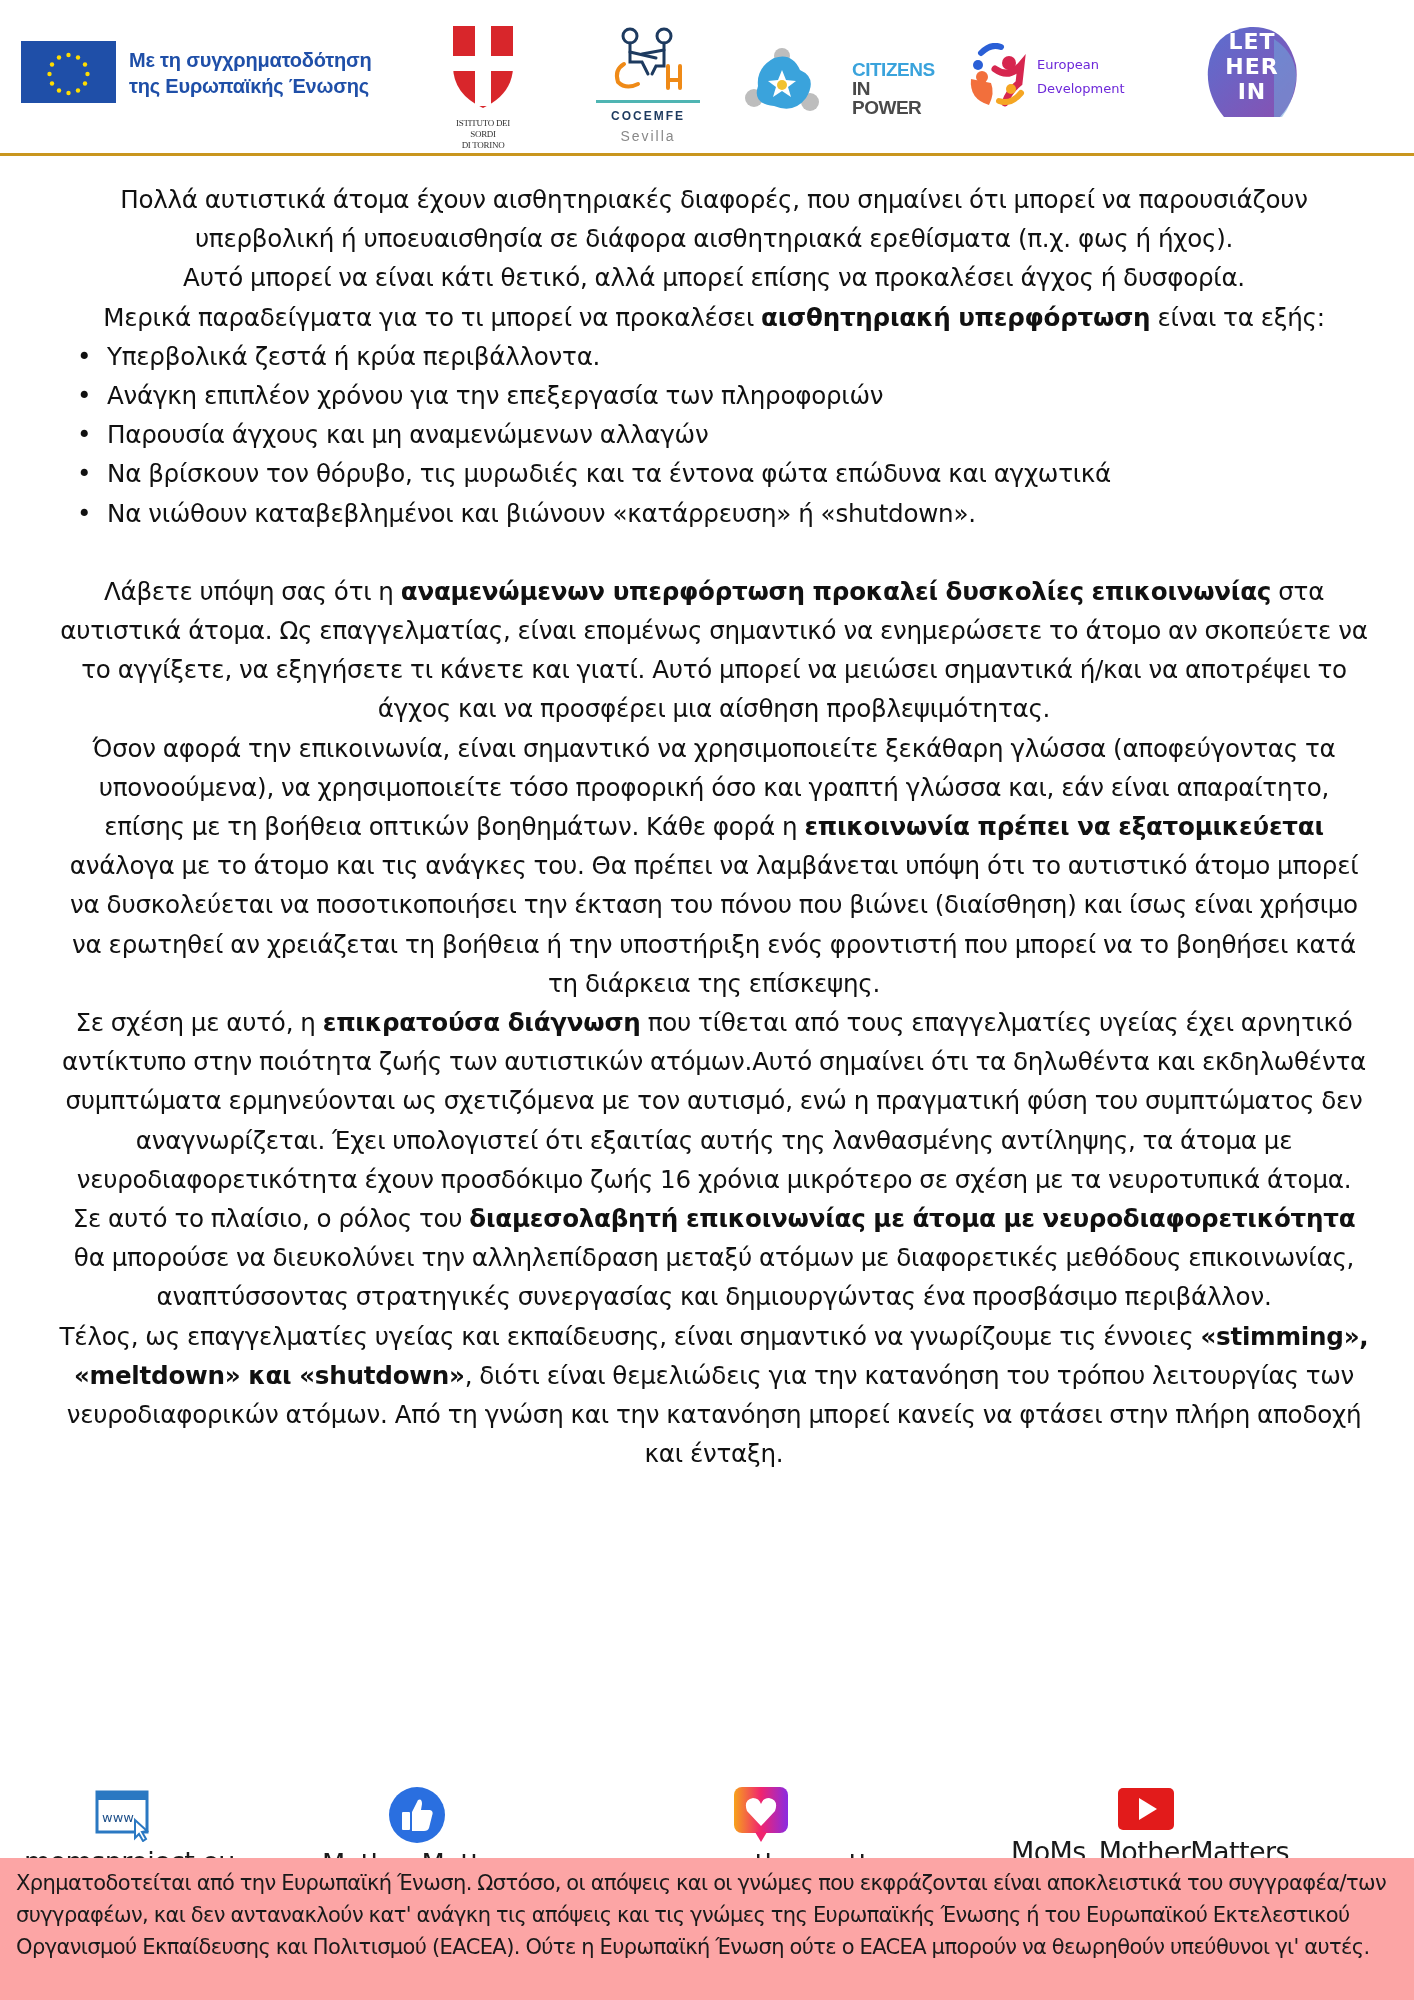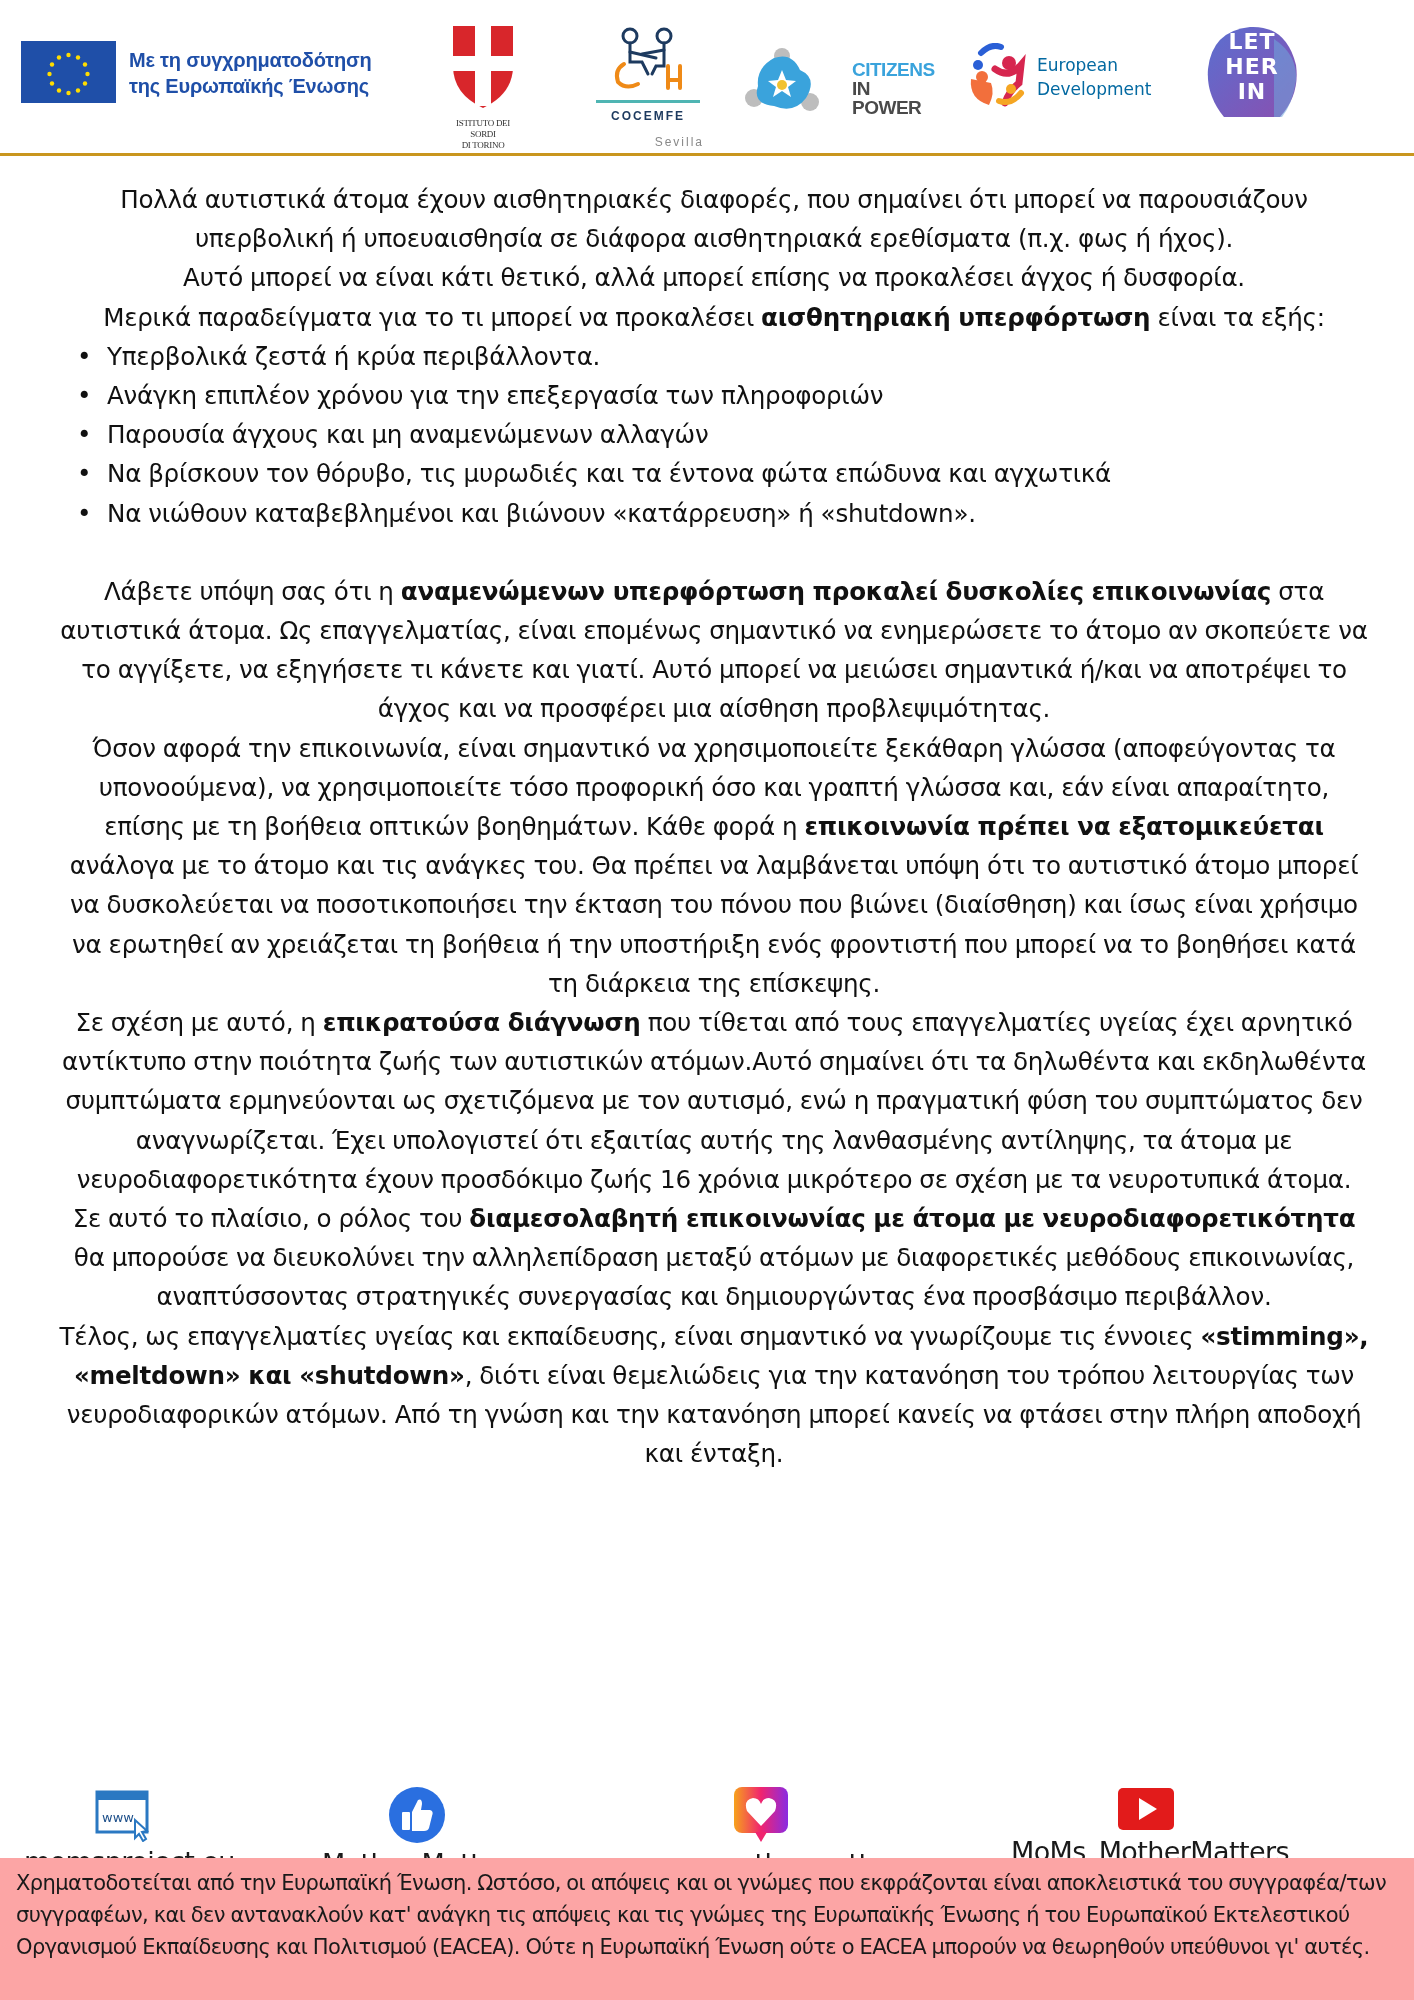--- a/index.html
+++ b/index.html
@@ -14,29 +14,29 @@
   .eu-flag { left: 21px; top: 41px; width: 95px; height: 62px; background: #1f4fa8; }
   .eu-flag svg { display: block; }
   .eu-text { left: 129px; top: 47px; font-family: "Liberation Sans", sans-serif; font-size: 20px;
     line-height: 26px; color: #1f4fa8; font-weight: bold; letter-spacing: -0.2px; }
   .torino { left: 447px; top: 24px; width: 72px; text-align: center; }
   .torino-caption { font-family: "Liberation Serif", serif; font-size: 9px; line-height: 11px; color: #333;
     margin-top: 4px; letter-spacing: -0.3px; }
   .cocemfe { left: 592px; top: 26px; width: 112px; text-align: center; }
   .cocemfe-line { height: 3px; background: #4fb5b3; margin: 2px 4px 6px; }
   .cocemfe-name { font-family: "Liberation Sans", sans-serif; font-size: 12px; letter-spacing: 2px; color: #1d3a5f; font-weight: bold; }
-  .cocemfe-city { font-family: "Liberation Sans", sans-serif; font-size: 12px; letter-spacing: 2px; color: #888; margin-top: 12px; text-align: right; }
+  .cocemfe-city { font-family: "Liberation Sans", sans-serif; font-size: 14px; letter-spacing: 2px; color: #888; margin-top: 5px; }
   .citizens { left: 744px; top: 48px; width: 180px; height: 70px; }
   .citizens-text { position: absolute; left: 108px; top: 12px; font-family: "Liberation Sans", sans-serif; font-weight: bold;
     font-size: 19px; line-height: 19px; letter-spacing: -0.5px; }
   .citizens-text .l1 { color: #3aa3dc; }
   .citizens-text .l2 { color: #4a4a4a; }
   .eurodev { left: 965px; top: 43px; width: 220px; height: 70px; }
-  .eurodev-text { position: absolute; left: 72px; top: 10px; font-family: "DejaVu Sans", sans-serif; font-size: 17px;
-    line-height: 24px; color: #0369a1; }
+  .eurodev-text { position: absolute; left: 72px; top: 10px; font-family: "DejaVu Sans", sans-serif; font-size: 13px;
+    line-height: 24px; color: #6d28d9; }
   .letherin { left: 1204px; top: 25px; width: 96px; height: 96px; }
   .letherin-text { position: absolute; left: 0; top: 4px; width: 96px; text-align: center; color: #fff;
     font-family: "DejaVu Sans", sans-serif; font-weight: bold; font-size: 22px; line-height: 25px; letter-spacing: 1px; }
   .separator { position: absolute; left: 0; top: 153px; width: 1414px; height: 3px; background: #c9961e; }
 
   
   .content { position: absolute; left: 59px; top: 180px; width: 1310px;
     font-family: "DejaVu Sans", sans-serif; font-size: 24.6px; line-height: 39.2px; letter-spacing: -0.25px;
     word-spacing: -0.5px; color: #111; }
   .content p { margin: 0; text-align: center; }

